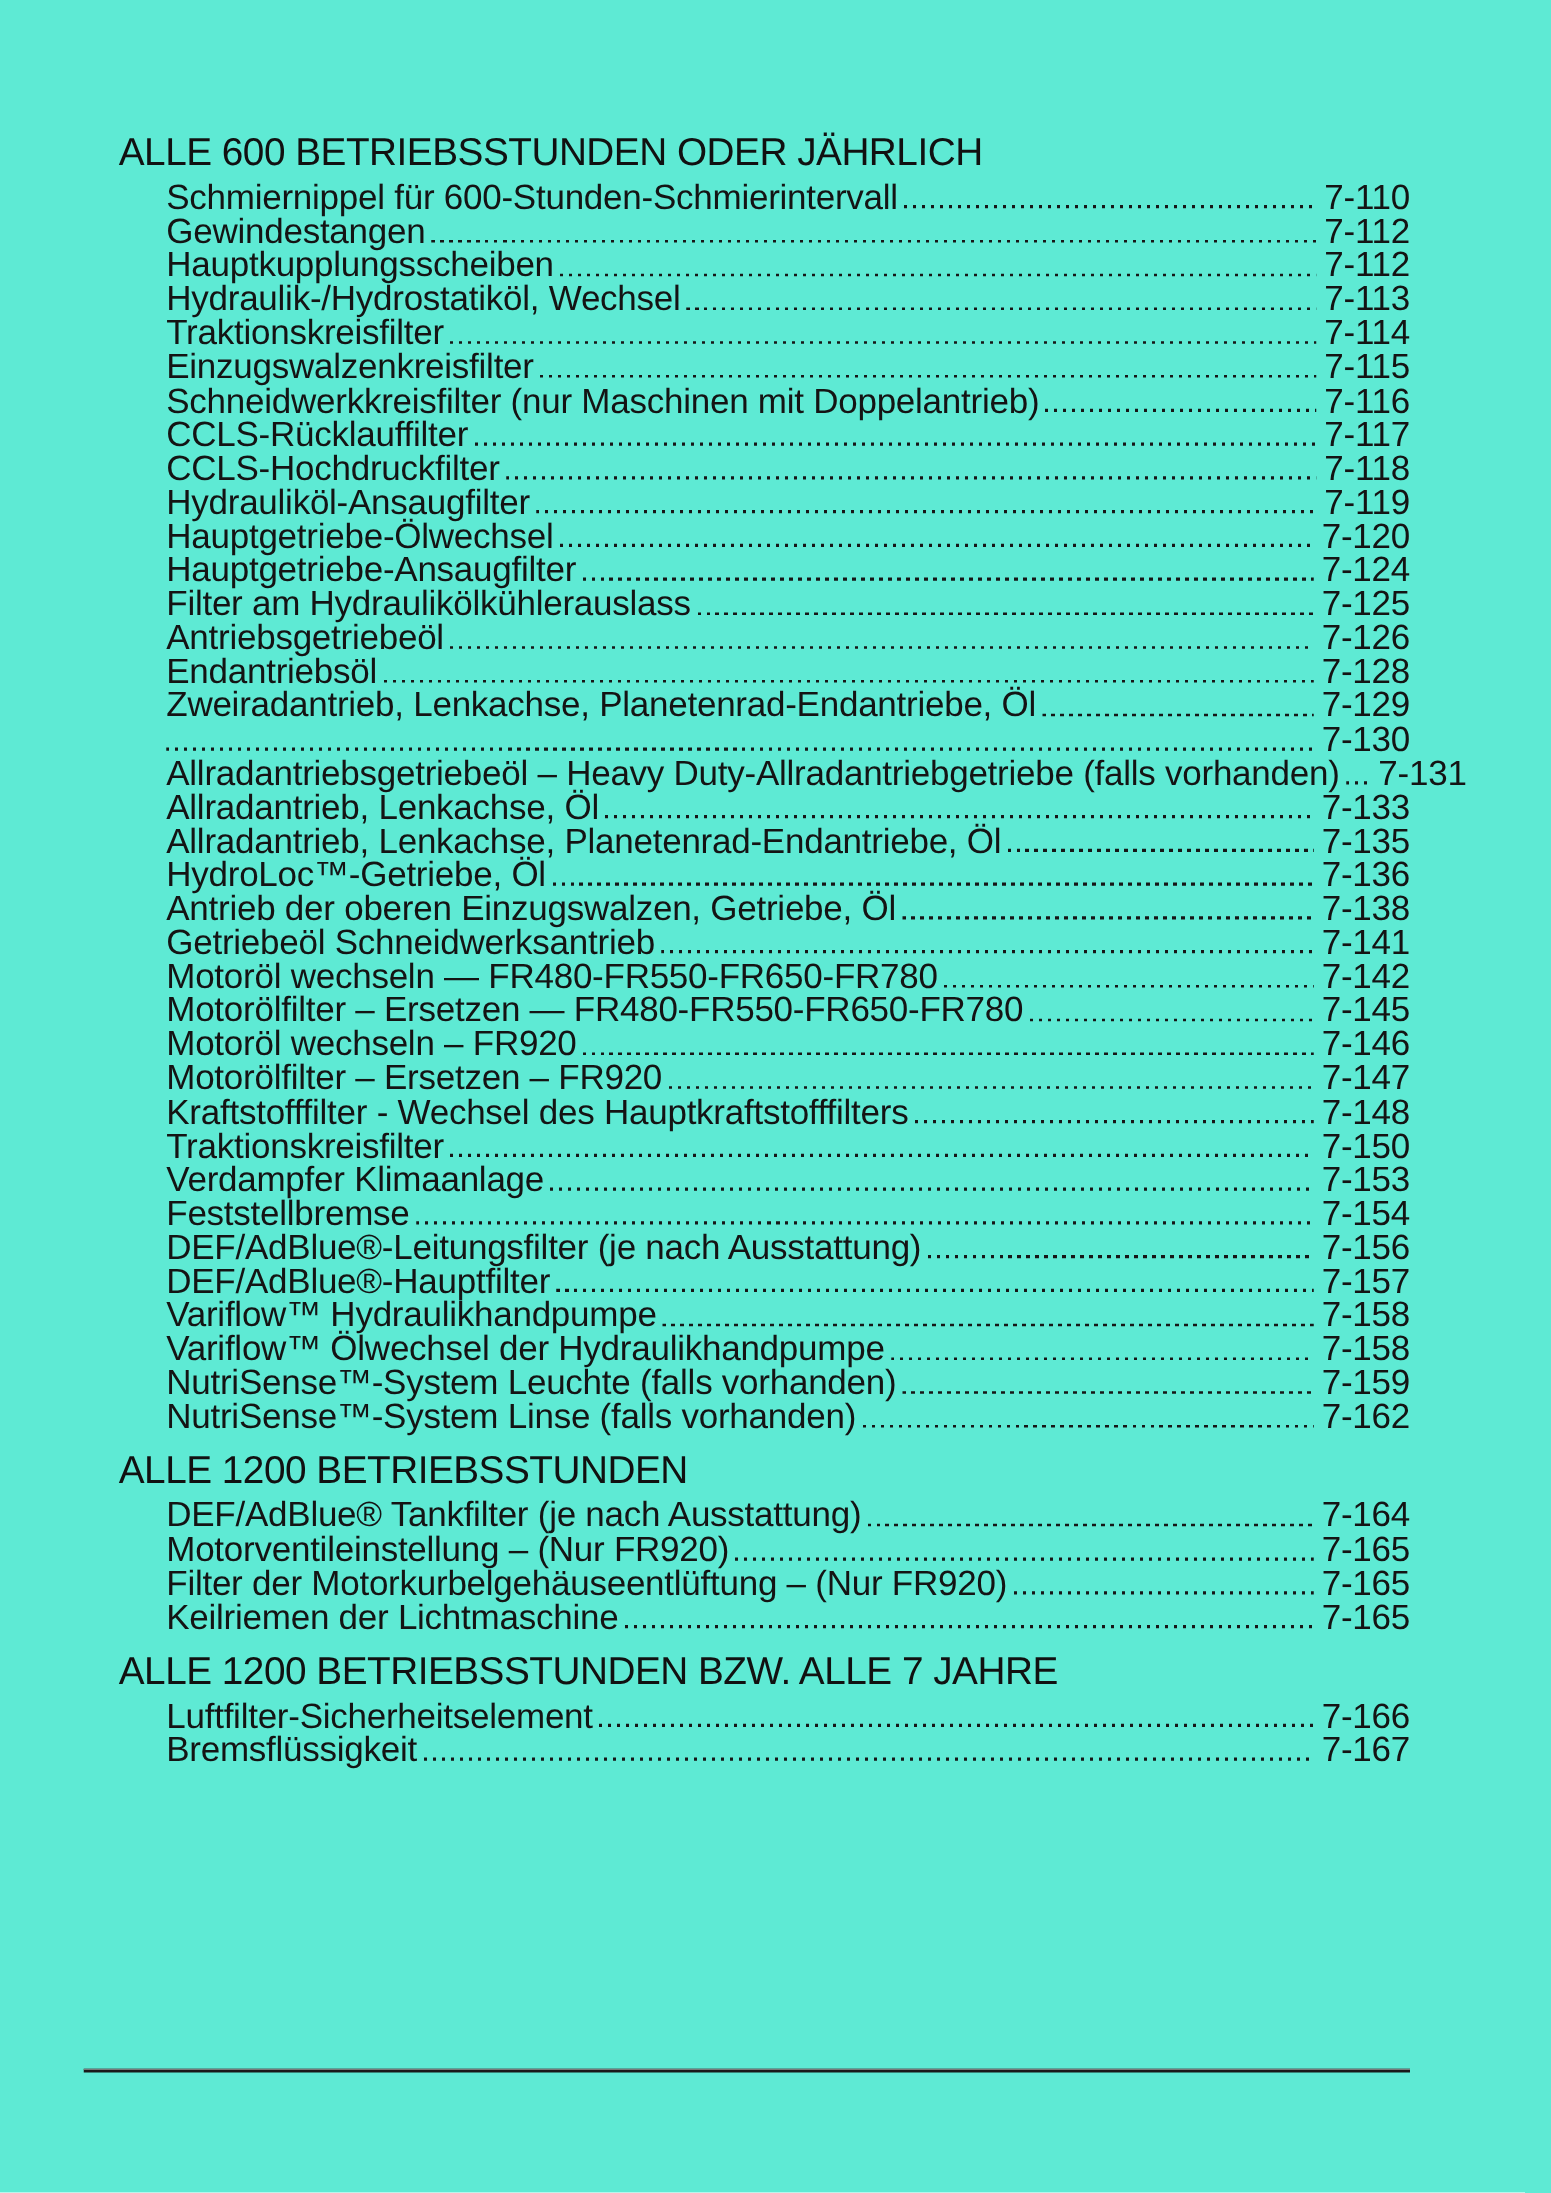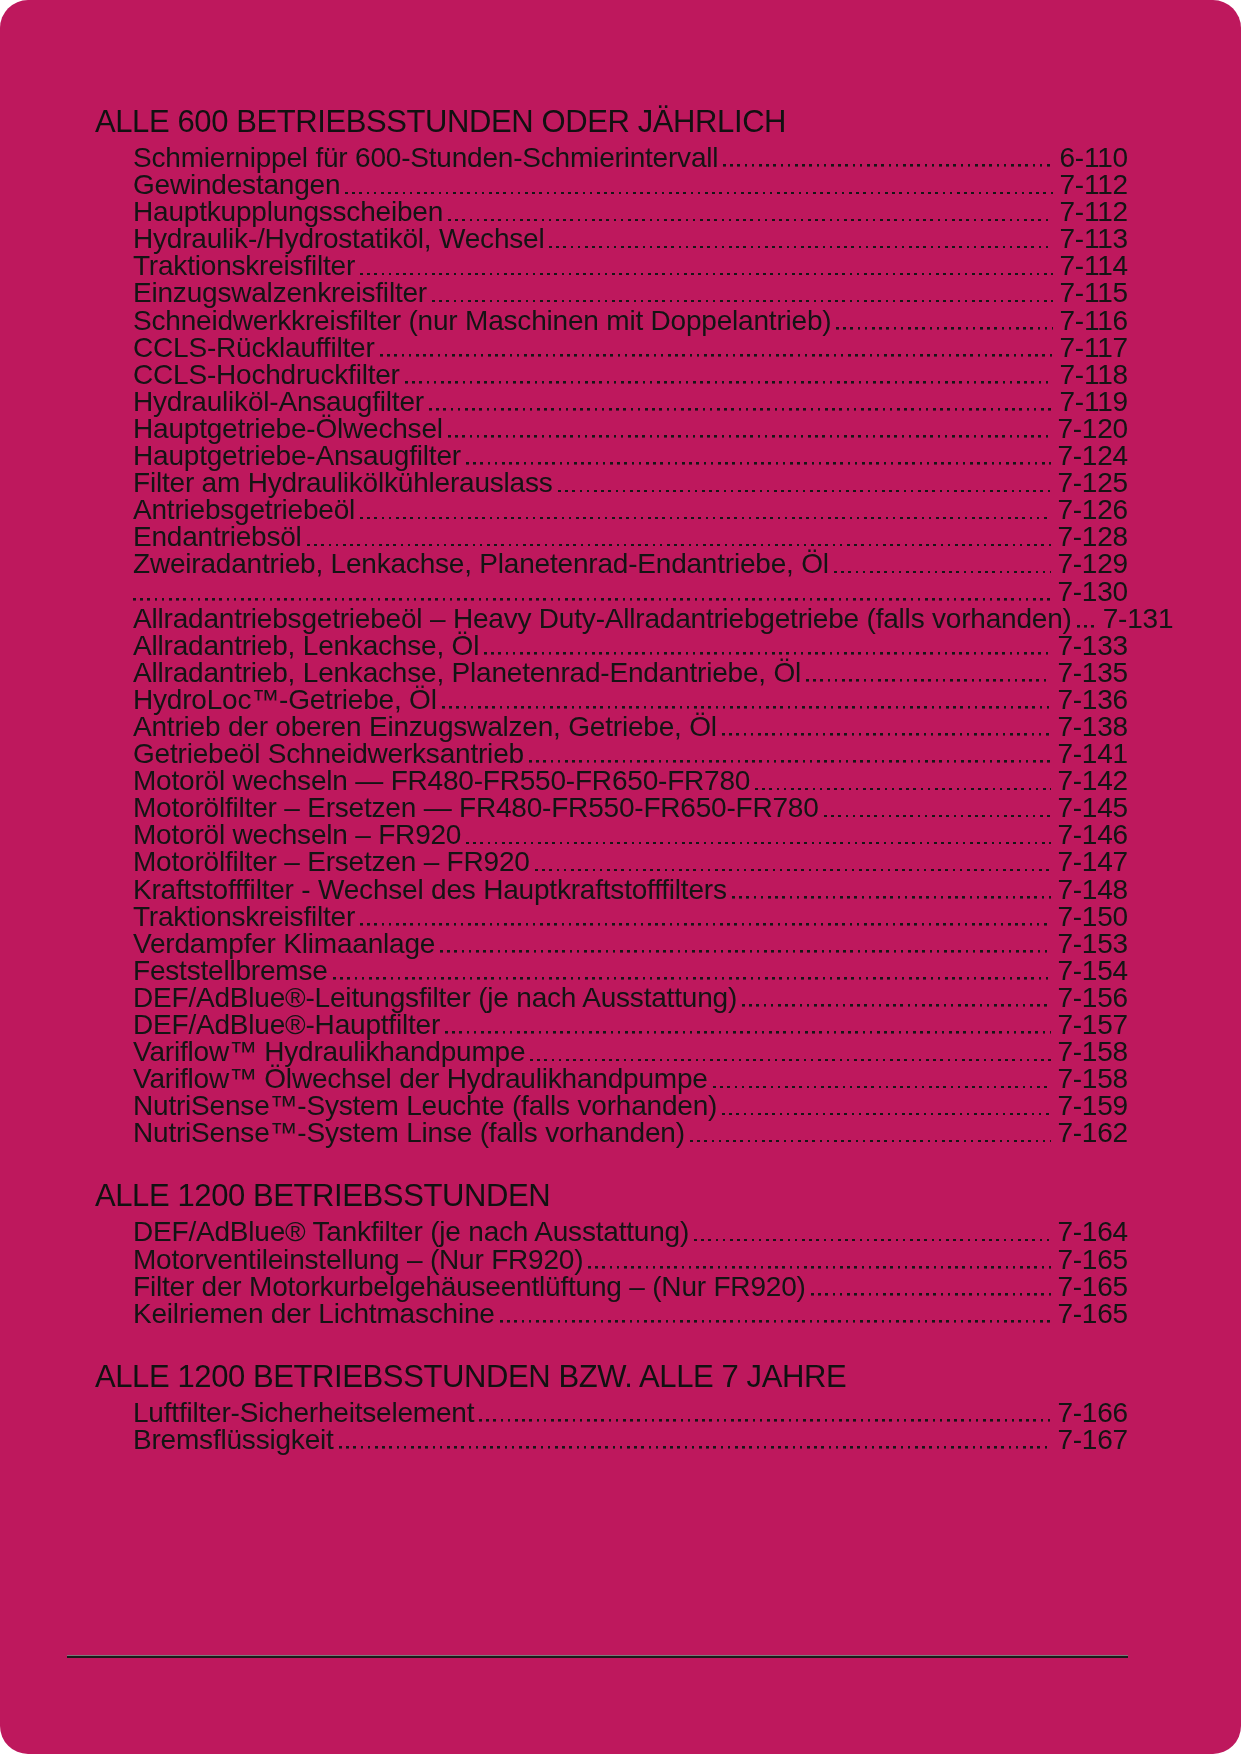--- a/index.html
+++ b/index.html
@@ -7,30 +7,29 @@
   body {
     width: 1241px;
     height: 1754px;
     position: relative;
     font-family: "Liberation Sans", sans-serif;
     color: #141414;
   }
   .page {
     position: absolute;
     inset: 0;
-    background: #be185d;
-    border-radius: 28px;
+    background: #5eead4;
   }
   .content {
     position: absolute;
     left: 95px;
     top: 104px;
     width: 1033px;
   }
-  .toc-section + .toc-section { margin-top: 32px; }
+  .toc-section + .toc-section { margin-top: 12px; }
   .section-title {
     font-size: 31px;
     font-weight: 400;
     letter-spacing: -0.4px;
     line-height: 36px;
     white-space: nowrap;
     margin-bottom: 4px;
     color: #111111;
   }
   .entries { margin-left: 38px; }
@@ -67,21 +66,21 @@
 <body>
 
 <div class="page">
   <div class="content" id="sections-root">
   <section class="toc-section">
     <h2 class="section-title">ALLE 600 BETRIEBSSTUNDEN ODER JÄHRLICH</h2>
     <div class="entries">
   <div class="toc-row">
     <span class="toc-label">Schmiernippel für 600-Stunden-Schmierintervall</span>
     <span class="toc-leader"></span>
-    <span class="toc-page">6-110</span>
+    <span class="toc-page">7-110</span>
   </div>
 
   <div class="toc-row">
     <span class="toc-label">Gewindestangen</span>
     <span class="toc-leader"></span>
     <span class="toc-page">7-112</span>
   </div>
 
   <div class="toc-row">
     <span class="toc-label">Hauptkupplungsscheiben</span>

